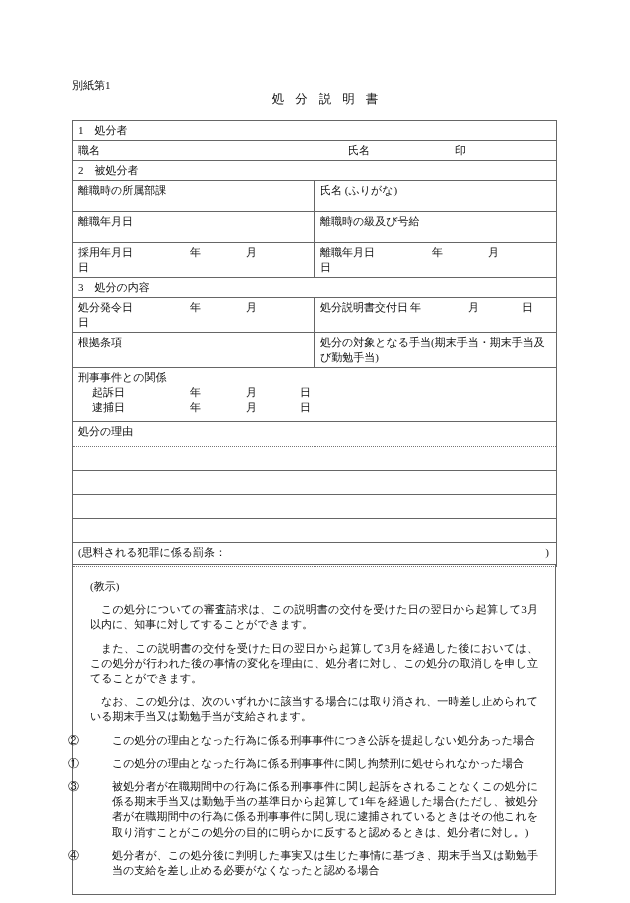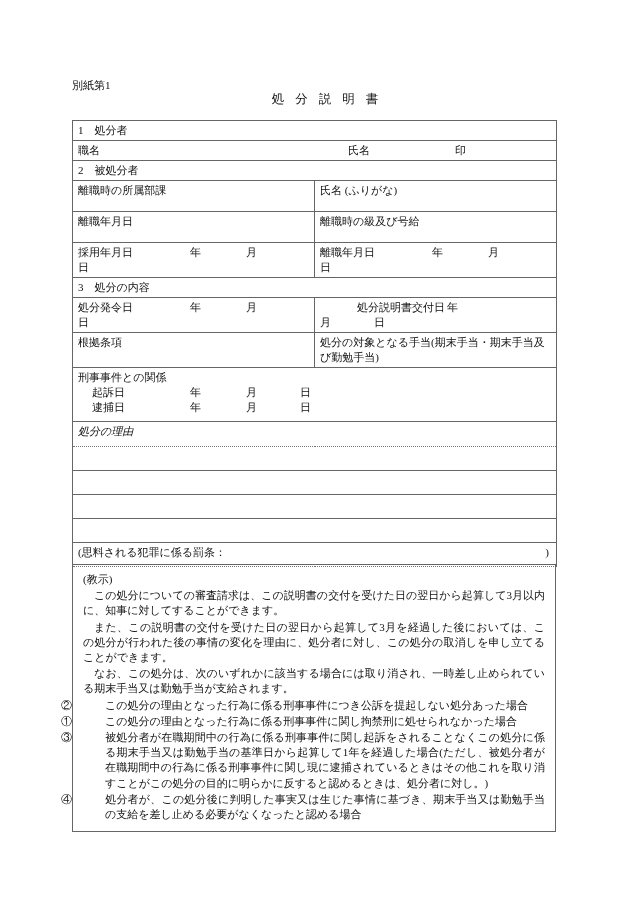--- a/index.html
+++ b/index.html
@@ -62,47 +62,47 @@
     vertical-align: top;
     line-height: 15px;
     font-size: 11px;
     height: 15px;
   }
   .tall   { height: 31px; }
   .taller { height: 34px; }
 
   .row-dotted-top td    { border-top: 1px dotted #777777; }
   .row-dotted-bottom td { border-bottom: 1px dotted #777777; }
-  .cell-no-bottom { border-bottom: none !important; font-style: italic; }
+  .cell-no-bottom { border-bottom: none !important; }
   .df { display: inline-block; text-align: left; }
   .df-y { width: 56px; }
   .df-m { width: 54px; }
   .df-d { width: 30px; }
 
   .lbl-indent  { display: inline-block; width: 112px; }
-  .lbl-indent2 { display: inline-block; width: 90px; margin-left: 37px; }
+  .lbl-indent2 { display: inline-block; width: 90px; }
 
   .name-label { display: inline-block; width: 107px; }
 
   .crim-block { line-height: 15px; }
   .crim-ind { display: inline-block; width: 14px; }
 
   
   .notice {
     position: absolute;
     left: 72px;
     width: 484px;
     border: 1px solid #666666;
     box-sizing: border-box;
     font-size: 11px;
     line-height: 15.2px;
     padding: 6px 9px 8px 9px;
   }
   .notice p {
-    margin: 1px;
+    margin: 8px;
     text-align: justify;
     text-justify: inter-ideograph;
   }
   .p-ind  { text-indent: 11px; }
   .p-num  { padding-left: 22px; text-indent: -22px; }
   .num-mark { display: inline-block; width: 22px; }
 </style>
 </head>
 <body>
 

